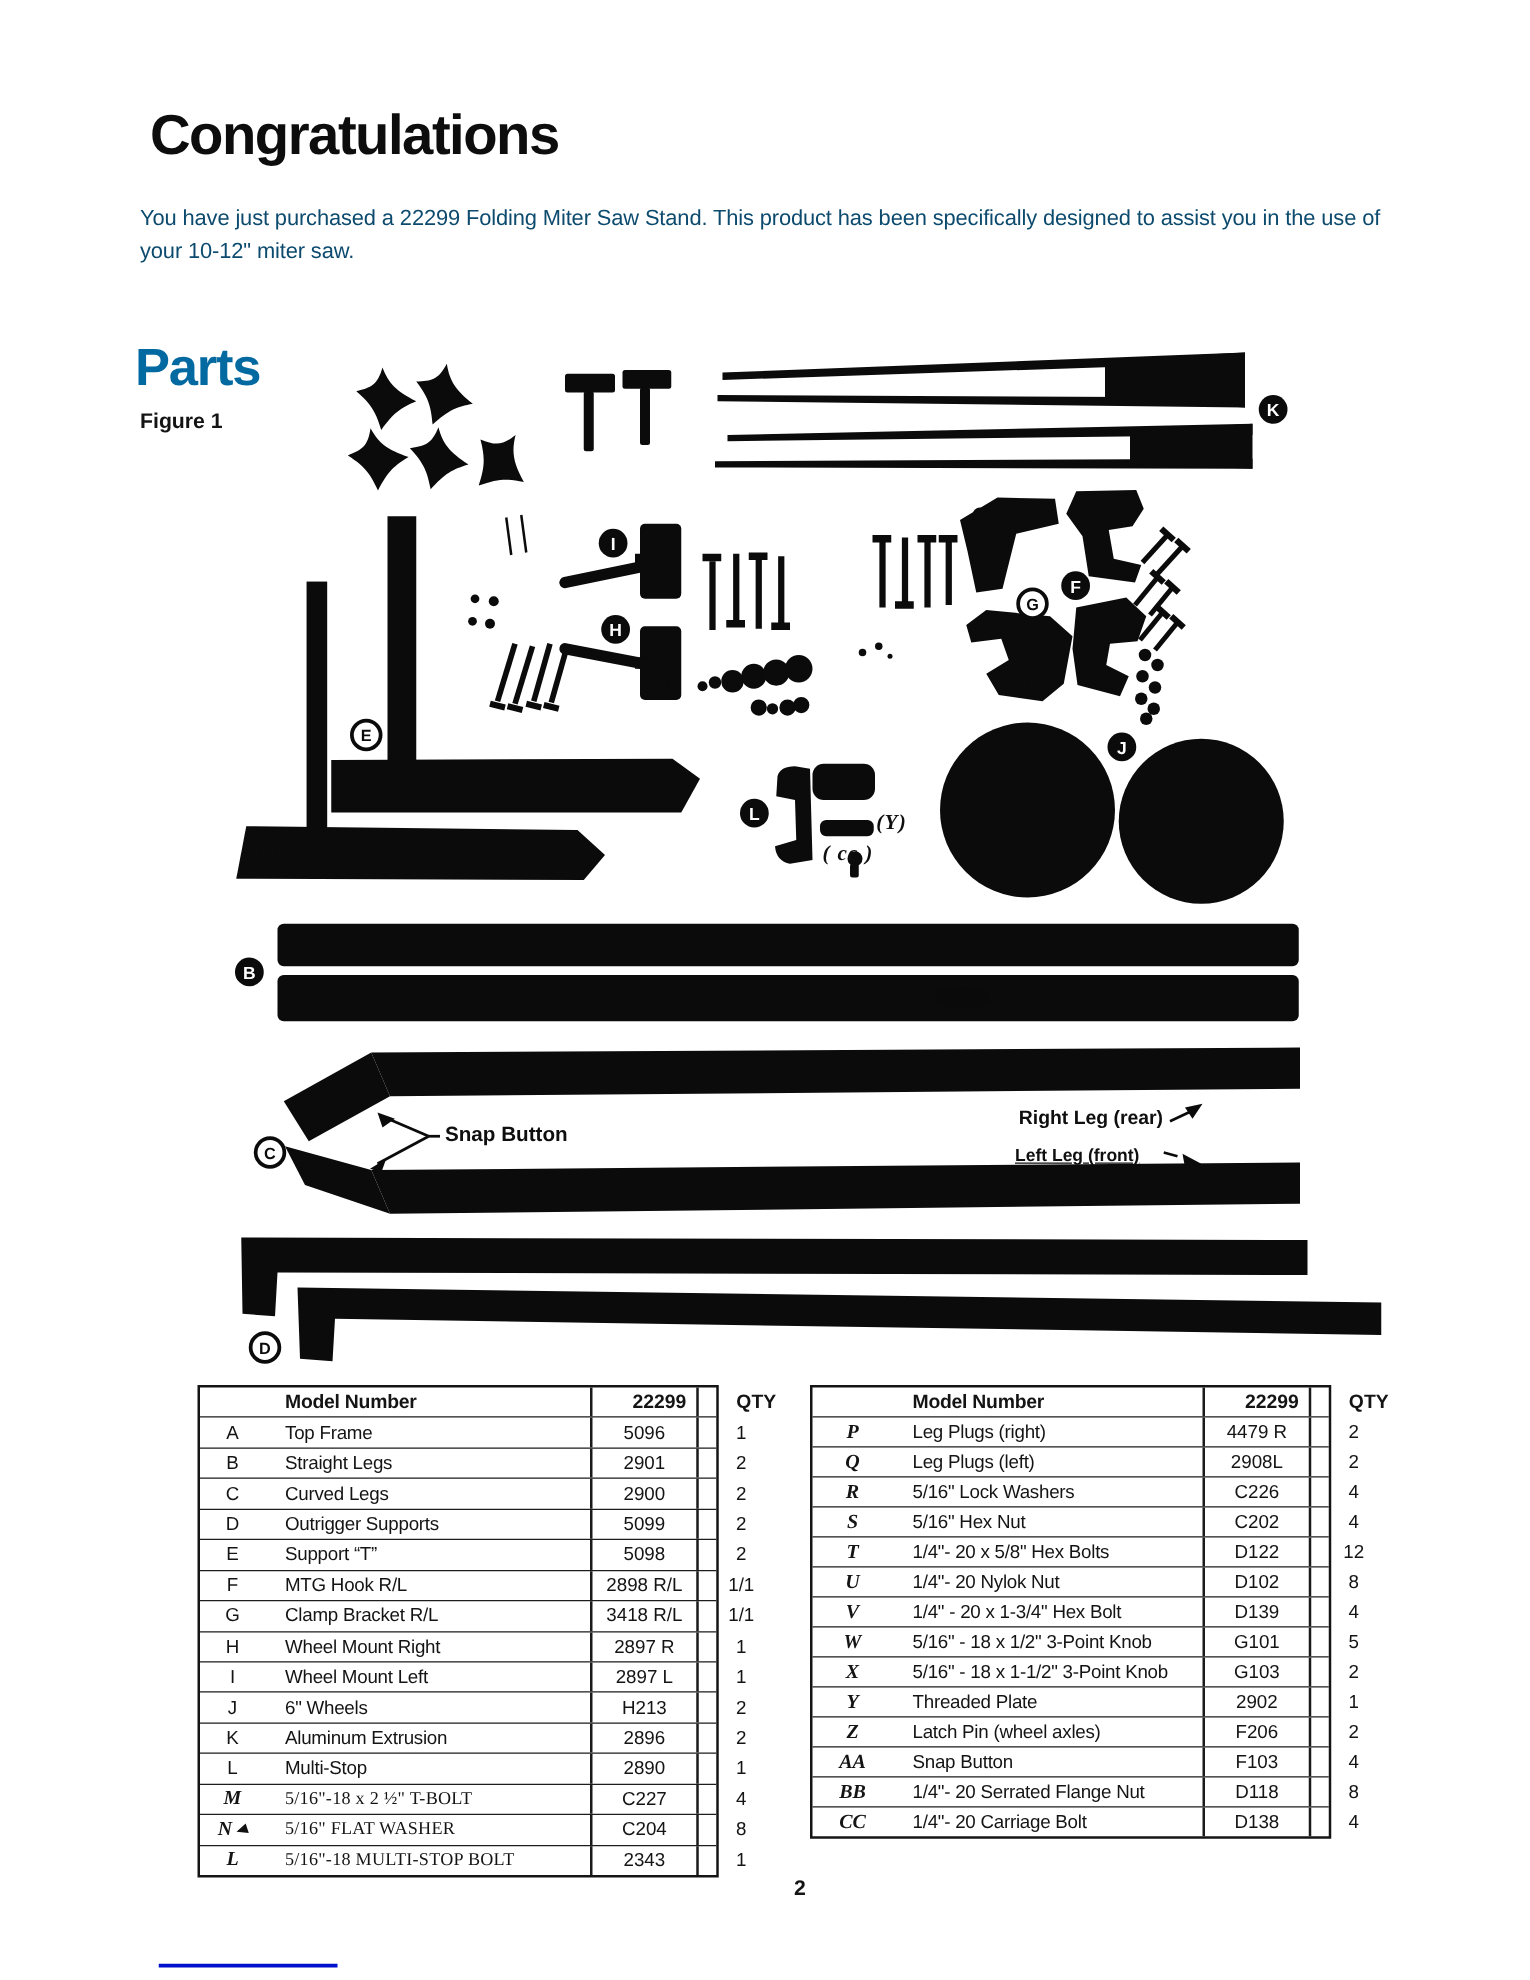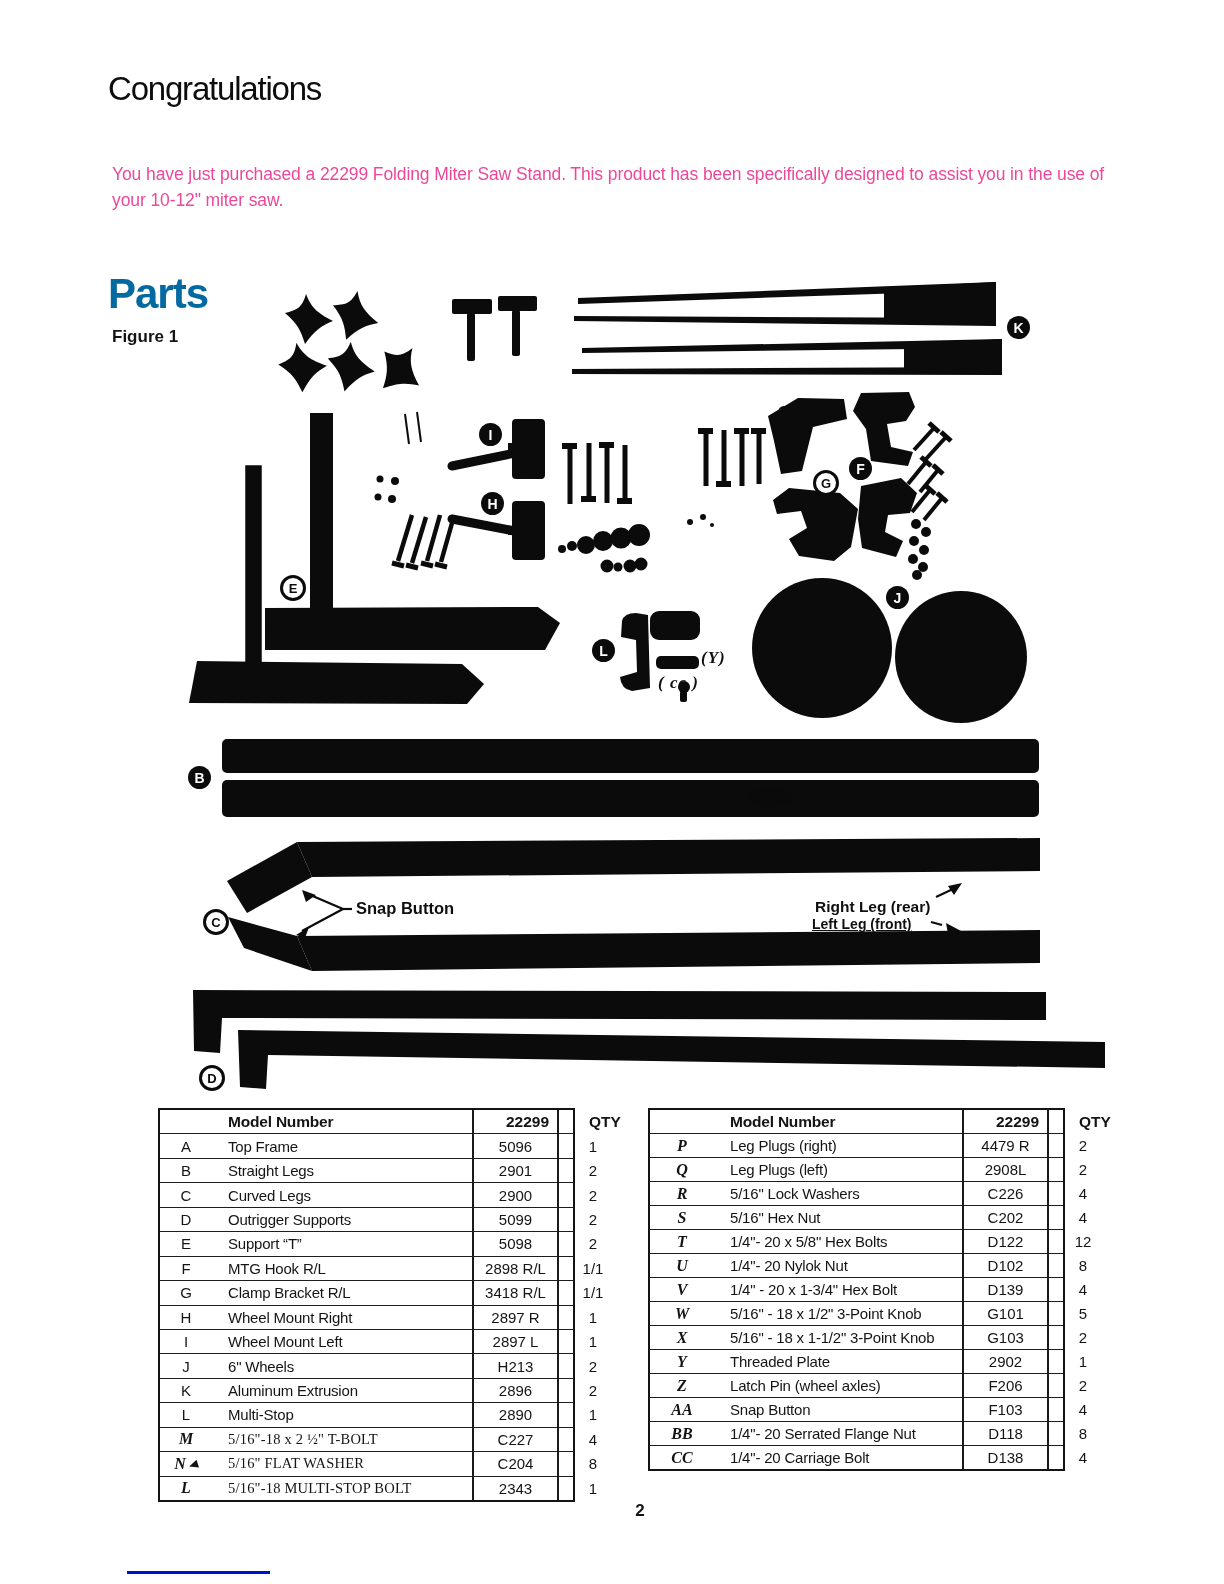--- a/index.html
+++ b/index.html
@@ -1,21 +1,21 @@
 <!DOCTYPE html>
 <html><head>
 <meta charset="utf-8">
 <style>
   html,body{margin:0;padding:0;background:#e8e8e8;}
   .page{position:relative;width:1224px;height:1584px;background:#fff;overflow:hidden;
         font-family:"Liberation Sans",sans-serif;color:#111;}
-  h1.title{position:absolute;left:108px;top:70px;margin:0;font-size:33px;font-weight:400;
+  h1.title{position:absolute;left:108px;top:70px;margin:12px;font-size:45px;font-weight:700;
            letter-spacing:-1.2px;color:#0d0d0d;}
   .intro{position:absolute;left:112px;top:143px;width:1025px;font-size:17.5px;line-height:1.5;
-         color:#ec4899;letter-spacing:-.1px;}
+         color:#0c4a6e;letter-spacing:-.1px;}
   h2.parts{position:absolute;left:108px;top:270px;margin:0;font-size:42px;font-weight:700;
            letter-spacing:-1px;color:#0369a1;}
   .figcap{position:absolute;left:112px;top:327px;font-size:17px;font-weight:700;color:#141414;}
   svg.fig{position:absolute;left:0;top:260px;}
   svg.fig *{fill:#0b0b0b;}
   svg.fig line{fill:none;stroke:#0b0b0b;}
   
   .plabel{position:absolute;width:23px;height:23px;border-radius:50%;background:#0b0b0b;color:#fff;
           font-size:14px;font-weight:700;display:flex;align-items:center;justify-content:center;}
   .plabel.outline{width:20px;height:20px;background:#fff;border:3.5px solid #0b0b0b;color:#0b0b0b;
@@ -291,21 +291,21 @@
   <div class="plabel outline" style="left:280px;top:575px;">E</div>
   <div class="plabel outline" style="left:813px;top:470px;">G</div>
   <div class="plabel" style="left:849px;top:457px;">F</div>
   <div class="plabel" style="left:886px;top:586px;">J</div>
   <div class="plabel" style="left:592px;top:639px;">L</div>
   <div class="plabel" style="left:188px;top:766px;">B</div>
   <div class="plabel outline" style="left:203px;top:909px;">C</div>
   <div class="plabel outline" style="left:199px;top:1065px;">D</div>
 
   <div class="ann" style="left:356px;top:899px;font-size:16.5px;">Snap Button</div>
-  <div class="ann" style="left:815px;top:886px;font-size:15.5px;margin-top:12px;">Right Leg (rear)</div>
+  <div class="ann" style="left:815px;top:886px;font-size:15.5px;">Right Leg (rear)</div>
   <div class="ann" style="left:812px;top:916px;font-size:14px;text-decoration:underline;">Left Leg (front)</div>
   <div class="hw-ann" style="left:701px;top:648px;">(Y)</div>
   <div class="hw-ann" style="left:658px;top:673px;">( cc )</div>
 
   <div class="ptable lt" style="left:158px;top:1108px;height:394px;">
     <div class="tr th">
       <span class="c-l"></span>
       <span class="c-d">Model Number</span>
       <span class="c-m">22299</span>
       <span class="c-q">QTY</span>

